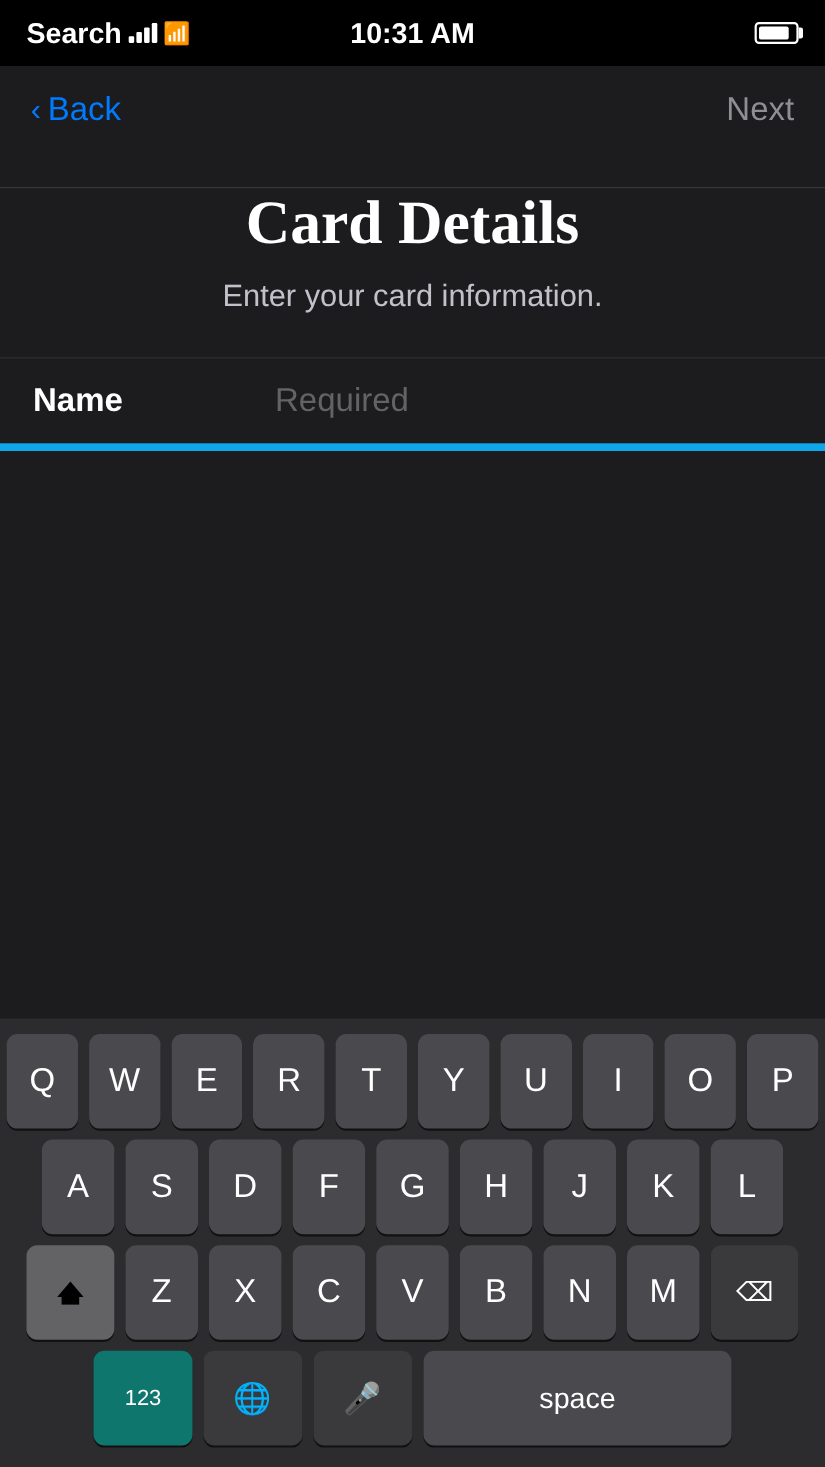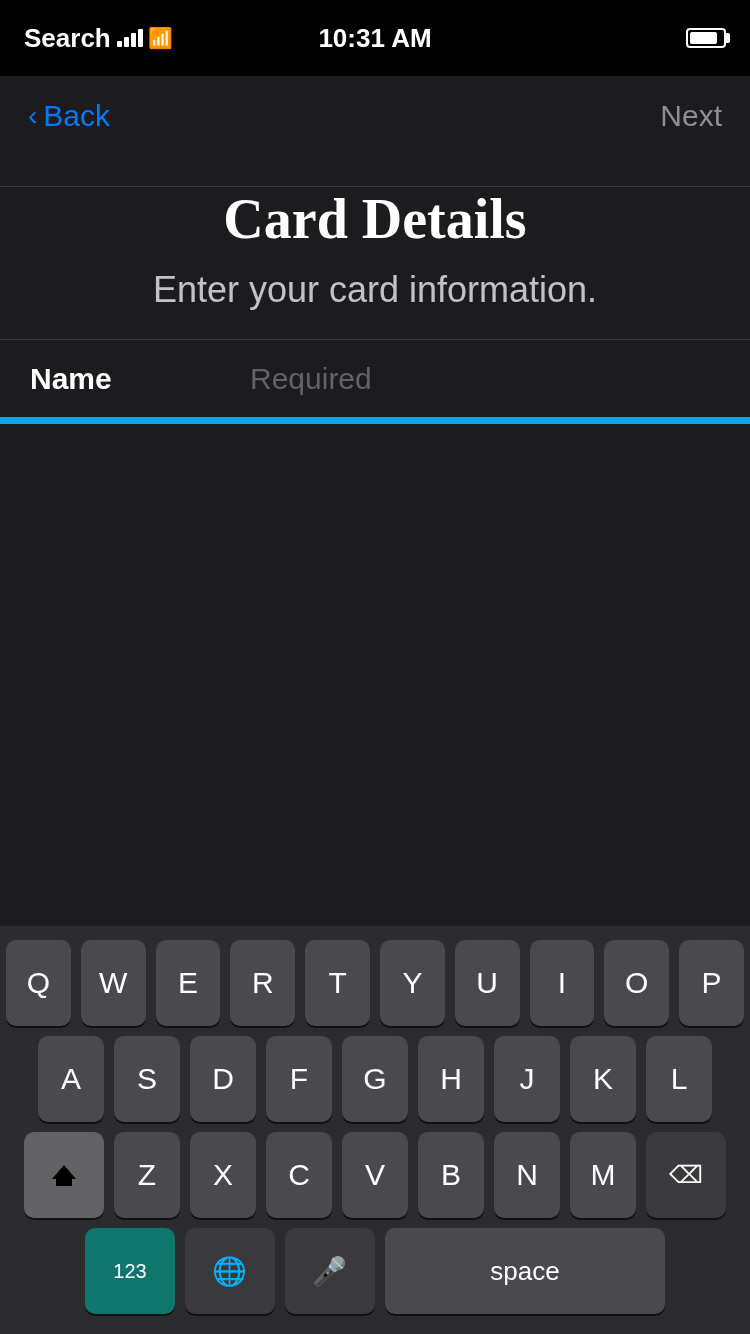--- a/index.html
+++ b/index.html
@@ -9,21 +9,21 @@
       width: 750px;
       height: 1334px;
       background: #1c1c1e;
       font-family: -apple-system, 'SF Pro Display', 'Helvetica Neue', Arial, sans-serif;
       overflow: hidden;
       color: white;
     }
 
     
     .status-bar {
-      height: 76px;
+      height: 60px;
       background: #000;
       display: flex;
       align-items: center;
       justify-content: space-between;
       padding: 0 24px;
     }
     .status-left {
       display: flex;
       align-items: center;
       gap: 6px;
@@ -126,24 +126,24 @@
       font-size: 56px;
       font-weight: 800;
       color: white;
       margin-bottom: 18px;
       padding: 0 40px;
       font-family: Liberation Serif, serif;
     }
 
     .page-subtitle {
       text-align: center;
-      font-size: 36px;
+      font-size: 28px;
       font-weight: 400;
       color: #ebebf5cc;
-      margin-bottom: 28px;
+      margin-bottom: 40px;
     }
 
     
     .top-divider {
       height: 1px;
       background: #38383a;
       margin: 0;
     }
 
     

